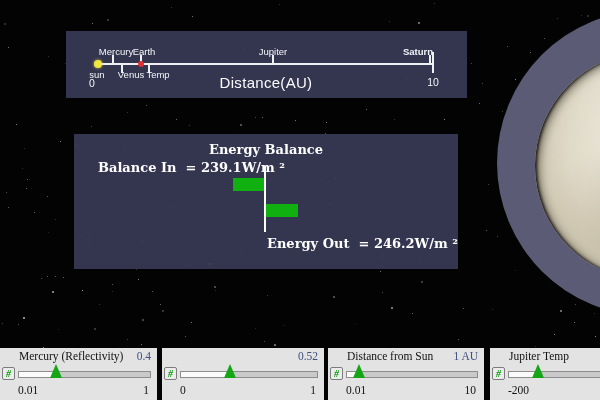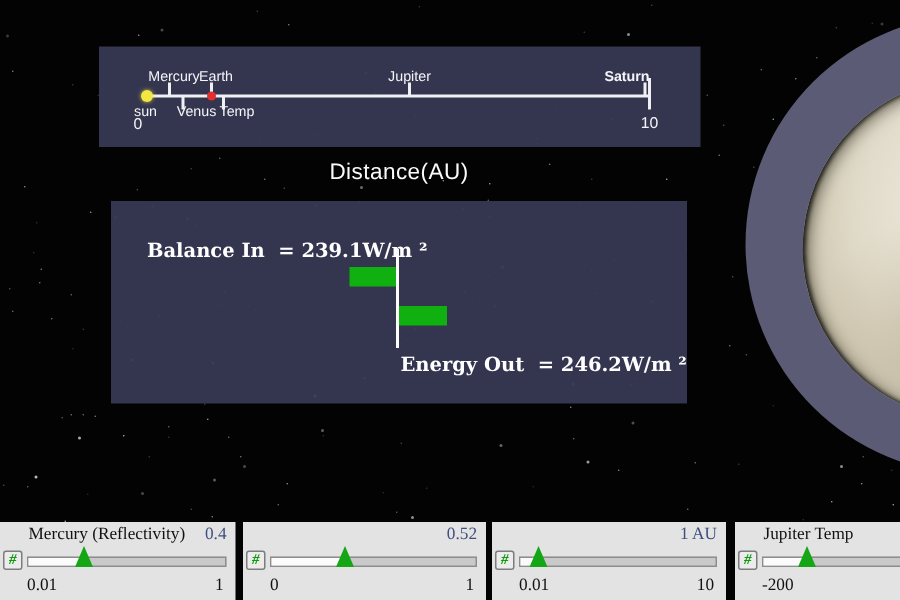--- a/index.html
+++ b/index.html
@@ -27,21 +27,21 @@
   #dpanel .axis{position:absolute;left:32px;top:32px;width:335px;height:2px;background:#eef0f4;}
   #dpanel .tick{position:absolute;width:2px;background:#eef0f4;}
   #dpanel .lbl{position:absolute;font-size:9.5px;line-height:10px;white-space:nowrap;
                transform:translateX(-50%);color:#f4f5f8;}
   #dpanel .num{font-size:10.5px;}
   .sun-dot{position:absolute;left:28px;top:29px;width:8px;height:8px;border-radius:50%;
            background:#f2e643;box-shadow:0 0 3px rgba(242,230,67,.8);}
   .marker-dot{position:absolute;left:72px;top:30px;width:6px;height:6px;border-radius:50%;
            background:#e23030;}
   .d-title{position:absolute;left:200px;top:43px;transform:translateX(-50%);
-           font-size:15px;letter-spacing:.3px;color:#fbfbfd;margin-top:32px;}
+           font-size:15px;letter-spacing:.3px;color:#fbfbfd;}
 
   
   #epanel{left:74px;top:134px;width:384px;height:135px;font-family:"DejaVu Serif",serif;}
   .e-title{position:absolute;left:0;top:8px;width:100%;text-align:center;font-weight:bold;
            font-size:13px;}
   .e-in{position:absolute;left:24px;top:26px;font-weight:bold;font-size:13px;white-space:pre;}
   .e-out{position:absolute;left:193px;top:102px;font-weight:bold;font-size:13px;white-space:pre;}
   .e-vline{position:absolute;left:190px;top:32px;width:2px;height:66px;background:#fdfdfd;}
   .e-bar{position:absolute;height:13px;background:#0fb00f;}
   .e-bar-in{left:159px;top:44px;width:31px;}
@@ -333,20 +333,21 @@
     <span class="lbl" style="left:352px;top:16px;font-weight:bold;">Saturn</span>
     <span class="lbl" style="left:31px;top:39px;">sun</span>
     <span class="lbl" style="left:65px;top:39px;">Venus</span>
     <span class="lbl" style="left:92px;top:39px;">Temp</span>
     <span class="lbl num" style="left:26px;top:47px;">0</span>
     <span class="lbl num" style="left:367px;top:46px;">10</span>
     <div class="d-title">Distance(AU)</div>
   </div>
 
   <div class="navy" id="epanel">
+    <div class="e-title">Energy Balance</div>
     <div class="e-in">Balance In  = 239.1W/m ²</div>
     <div class="e-vline"></div>
     <div class="e-bar e-bar-in"></div>
     <div class="e-bar e-bar-out"></div>
     <div class="e-out">Energy Out  = 246.2W/m ²</div>
   </div>
 
   <div class="slider" style="left:0;width:157px;">
     <span class="s-label">Mercury (Reflectivity)</span>
     <span class="s-value">0.4</span>
@@ -364,20 +365,21 @@
     <button class="s-hash">#</button>
     <div class="s-track">
       <div class="s-fill" style="width:50px;"></div>
     </div>
     <div class="s-thumb" style="left:62px;"></div>
     <span class="s-min">0</span>
     <span class="s-max">1</span>
   </div>
 
   <div class="slider" style="left:328px;width:156px;">
+    <span class="s-label">Distance from Sun</span>
     <span class="s-value">1 AU</span>
     <button class="s-hash">#</button>
     <div class="s-track">
       <div class="s-fill" style="width:13px;"></div>
     </div>
     <div class="s-thumb" style="left:25px;"></div>
     <span class="s-min">0.01</span>
     <span class="s-max">10</span>
   </div>
 

